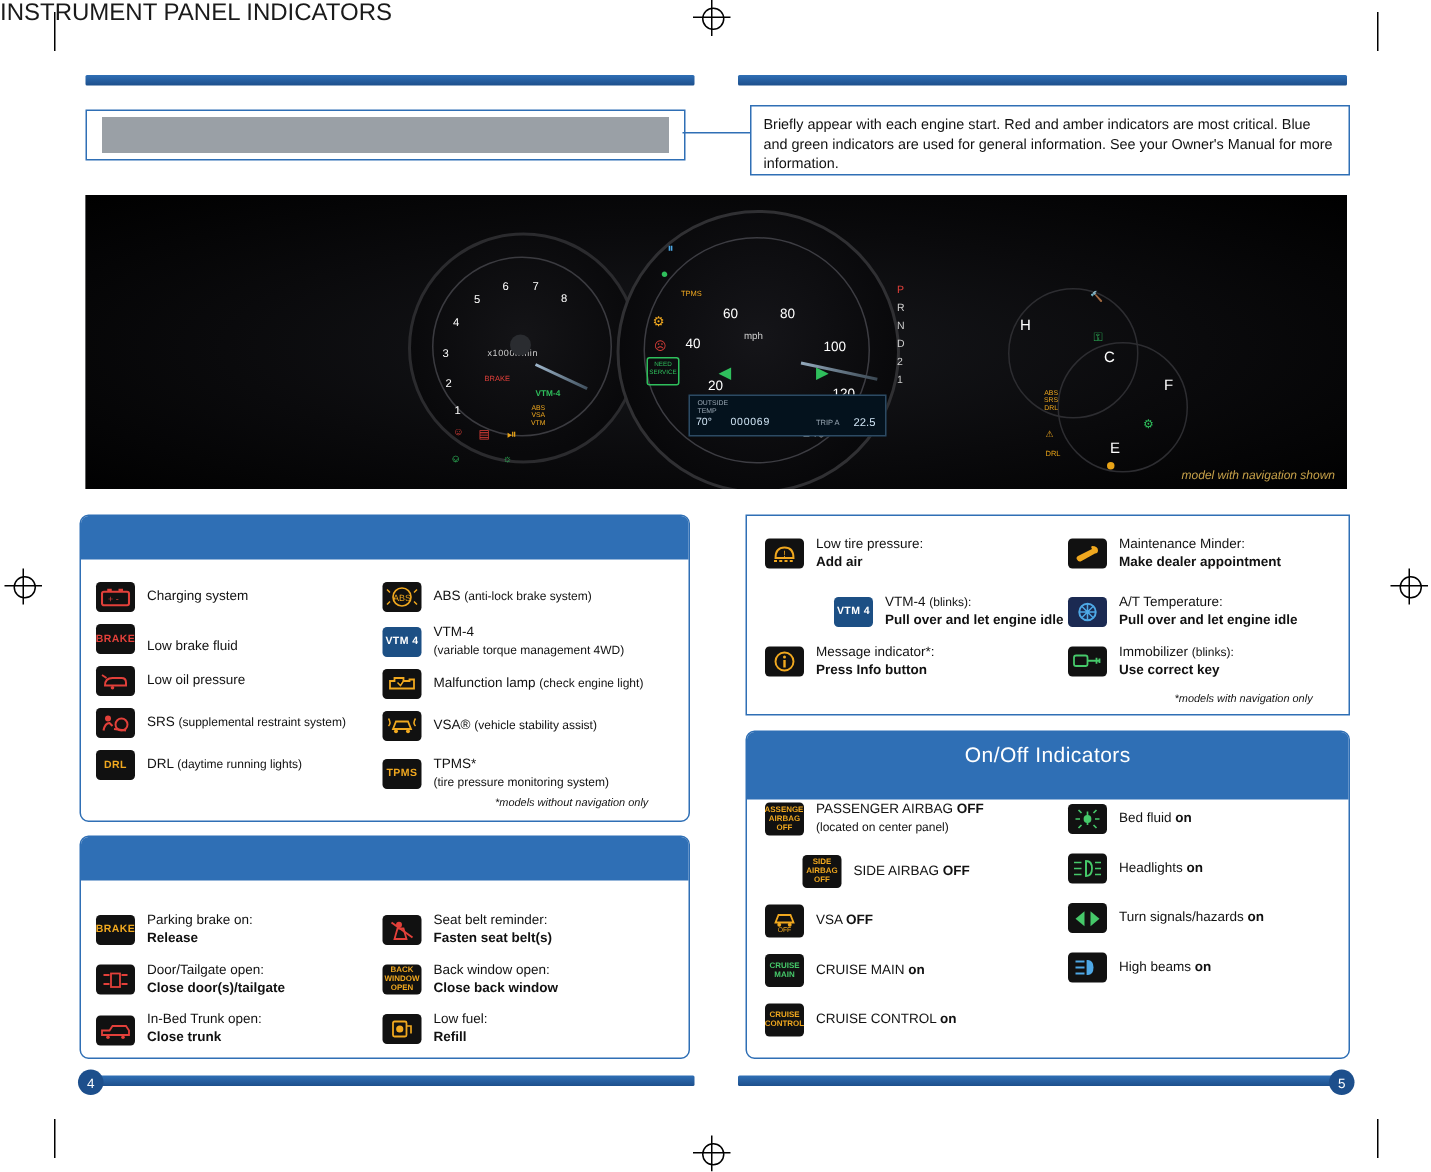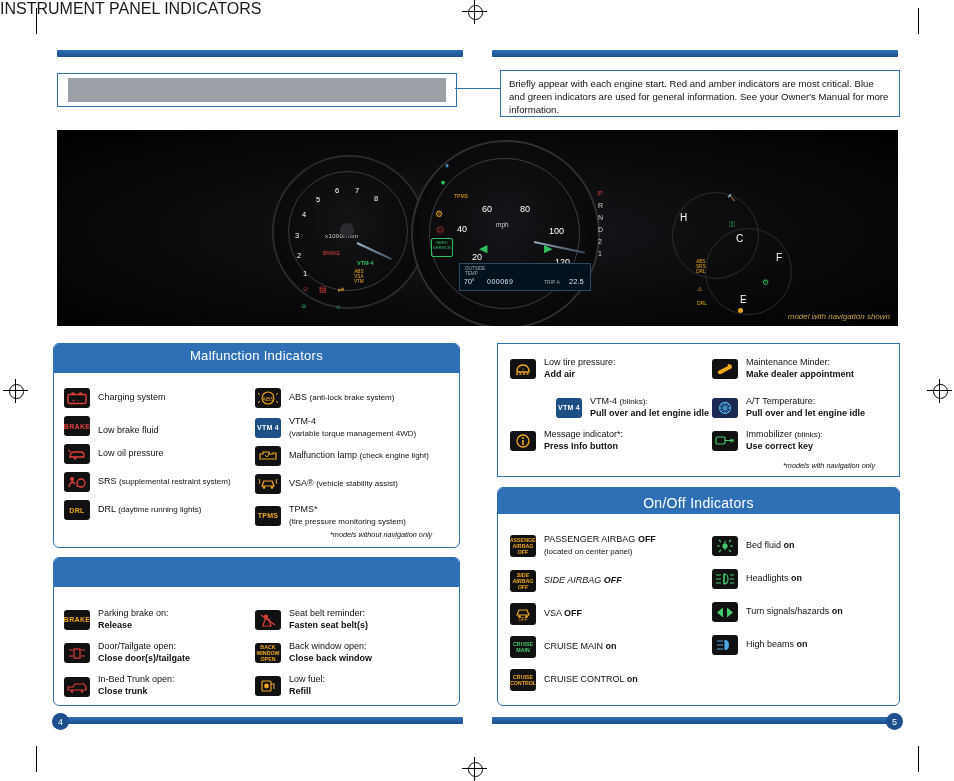--- a/index.html
+++ b/index.html
@@ -176,21 +176,20 @@
   <div class="tinyamb" style="left:640px;top:170px;color:#e8a317;font-size:5px;">DRL</div>
   <div class="tinygrn" style="left:672px;top:90px;color:#2fbf5c;font-size:8px;">⚿</div>
   <div class="tinygrn" style="left:705px;top:148px;color:#2fbf5c;font-size:8px;">⚙</div>
   <div class="tinywht" style="left:670px;top:64px;color:#cfcfcf;font-size:7px;">🔨</div>
 
   <div class="cap">model with navigation shown</div>
 </div>
 
 <div class="panel" style="left:53px;top:343px;width:405px;height:203px;border-radius:6px;">
   <div class="panelhdr hdr-round-top" style="height:29px;">
-    <div class="h1">Malfunction Indicators</div>
   </div>
 </div>
 
 <div class="row" style="left:64px;top:388px;">
   <div class="tile tilered">
     <svg width="20" height="13" viewBox="0 0 20 13">
         <rect x="1" y="2.5" width="18" height="9" rx="1.3" fill="none" stroke="#e2403a" stroke-width="1.4"></rect>
         <rect x="4.5" y="0.5" width="3" height="2" fill="#e2403a"></rect>
         <rect x="12" y="0.5" width="3" height="2" fill="#e2403a"></rect>
         <text x="5" y="9.5" font-size="6" fill="#e2403a" font-family="Liberation Sans">+ -</text>
@@ -403,33 +402,33 @@
         <rect x="2" y="3" width="9" height="7" rx="1.4" fill="none" stroke="#46c96a" stroke-width="1.2"></rect>
         <path d="M11 6.5 L19 6.5 M17 4.5 L17 8.5 M19 5 L19 8" stroke="#46c96a" stroke-width="1.2"></path>
       </svg>
   </div>
   <div class="txtcol lbl"><span>Immobilizer </span><span class="sm">(blinks):</span><br><b>Use correct key</b></div>
 </div>
 
 <div class="foot" style="left:783px;top:461px;">*models with navigation only</div>
 
 <div class="panel" style="left:497px;top:487px;width:401px;height:217px;border-radius:6px;">
-  <div class="panelhdr hdr-round-top" style="height:26px;">
+  <div class="panelhdr hdr-round-top" style="height:45px;">
     <div class="h1" style="padding-top:7px;font-size:14px;">On/Off Indicators</div>
   </div>
 </div>
 
 <div class="row" style="left:510px;top:534px;">
   <div class="tile tileamb" style="height:22px;">
     <span class="tiletxt2"><span>PASSENGER AIRBAG</span><br><span>OFF</span></span>
   </div>
   <div class="txtcol lbl"><span>PASSENGER AIRBAG </span><b>OFF</b><br><span class="sm">(located on center panel)</span></div>
 </div>
 
-<div class="row" style="left:510px;top:570px;font-style:italic;">
+<div class="row" style="left:535px;top:570px;">
   <div class="tile tileamb" style="height:22px;">
       <span class="tiletxt2">SIDE AIRBAG OFF</span>
     </div>
   <div class="txtcol lbl"><span>SIDE AIRBAG </span><b>OFF</b></div>
 </div>
 
 <div class="row" style="left:510px;top:603px;">
   <div class="tile tileamb" style="height:22px;">
     <svg width="20" height="16" viewBox="0 0 20 16">
         <path d="M4 9 L6 4 L14 4 L16 9 Z" fill="none" stroke="#f0a81f" stroke-width="1.2"></path>

